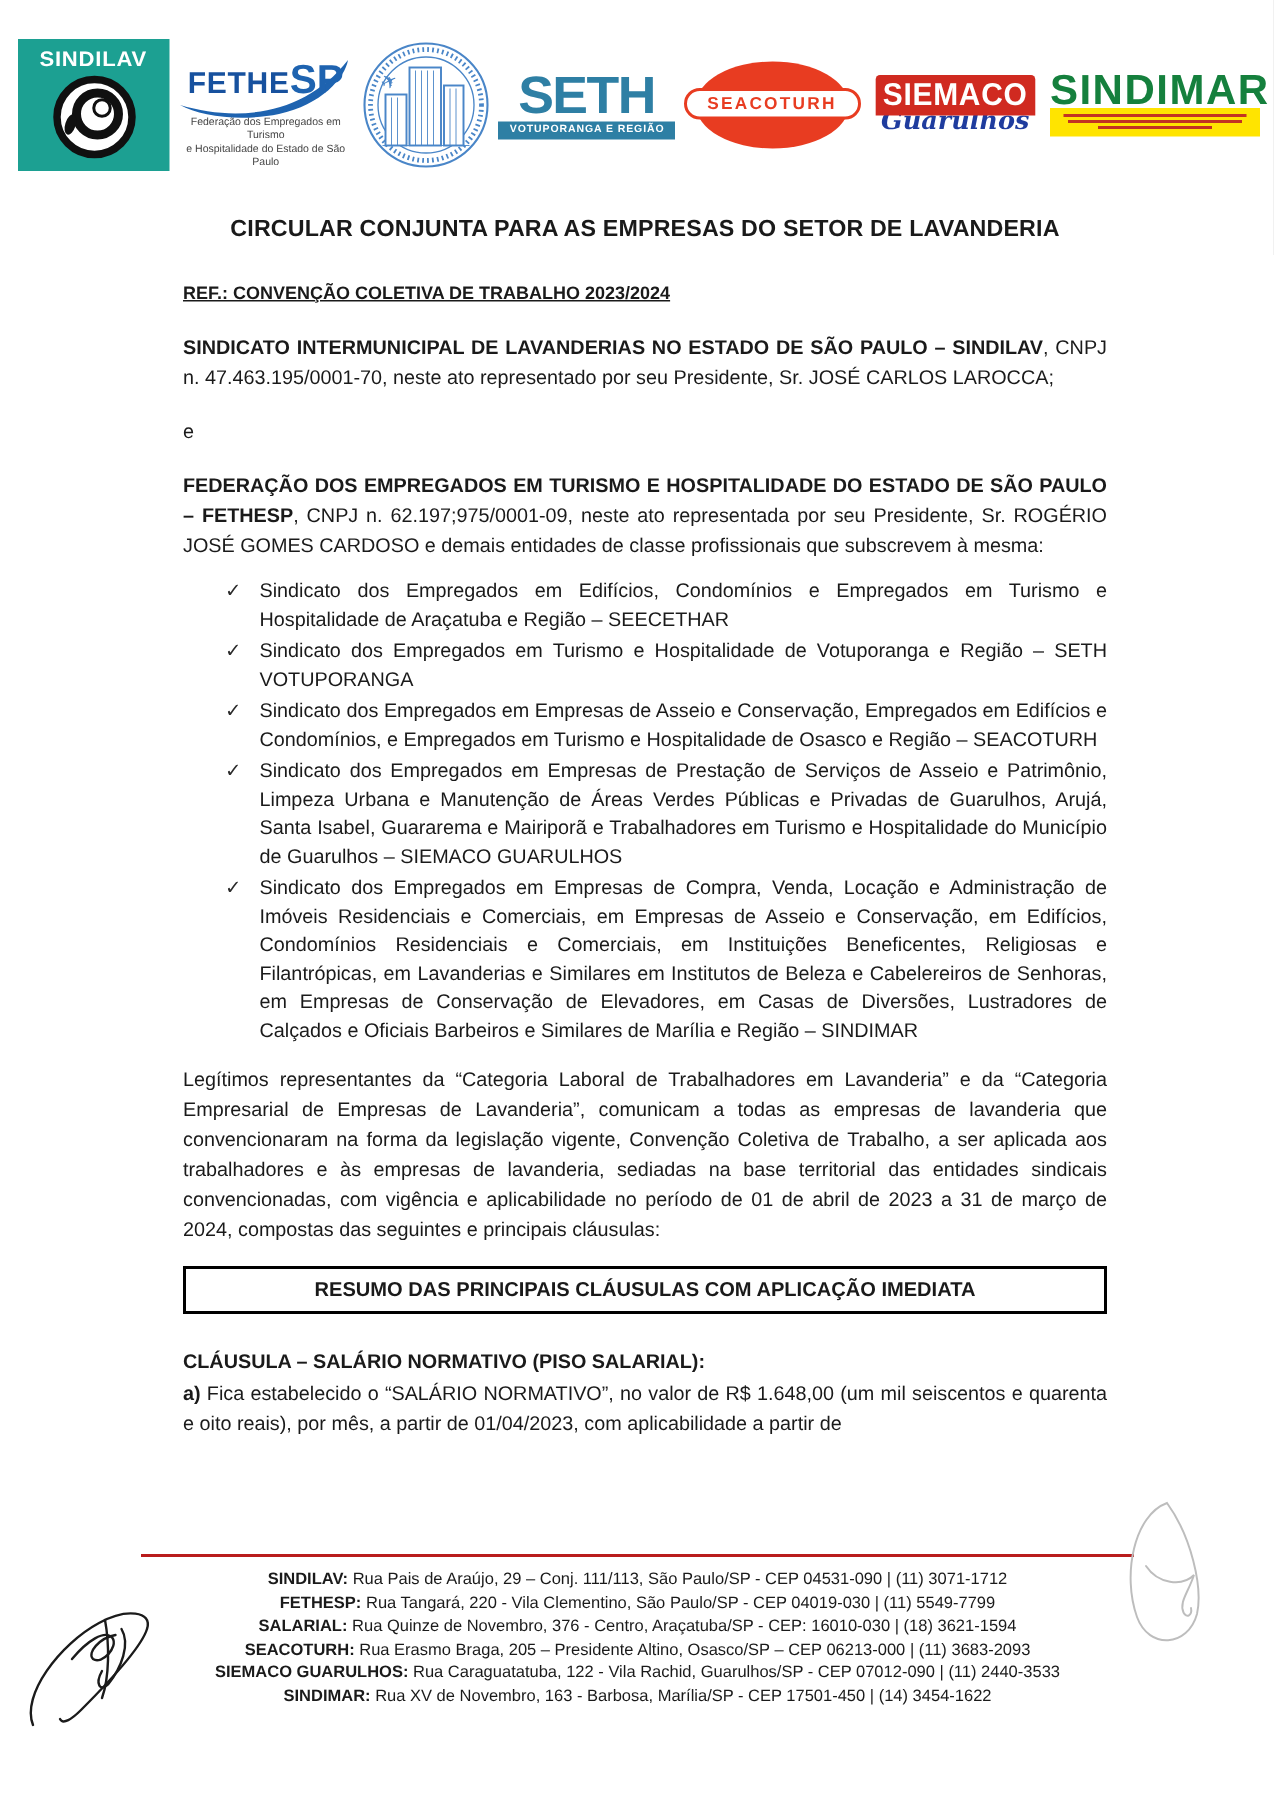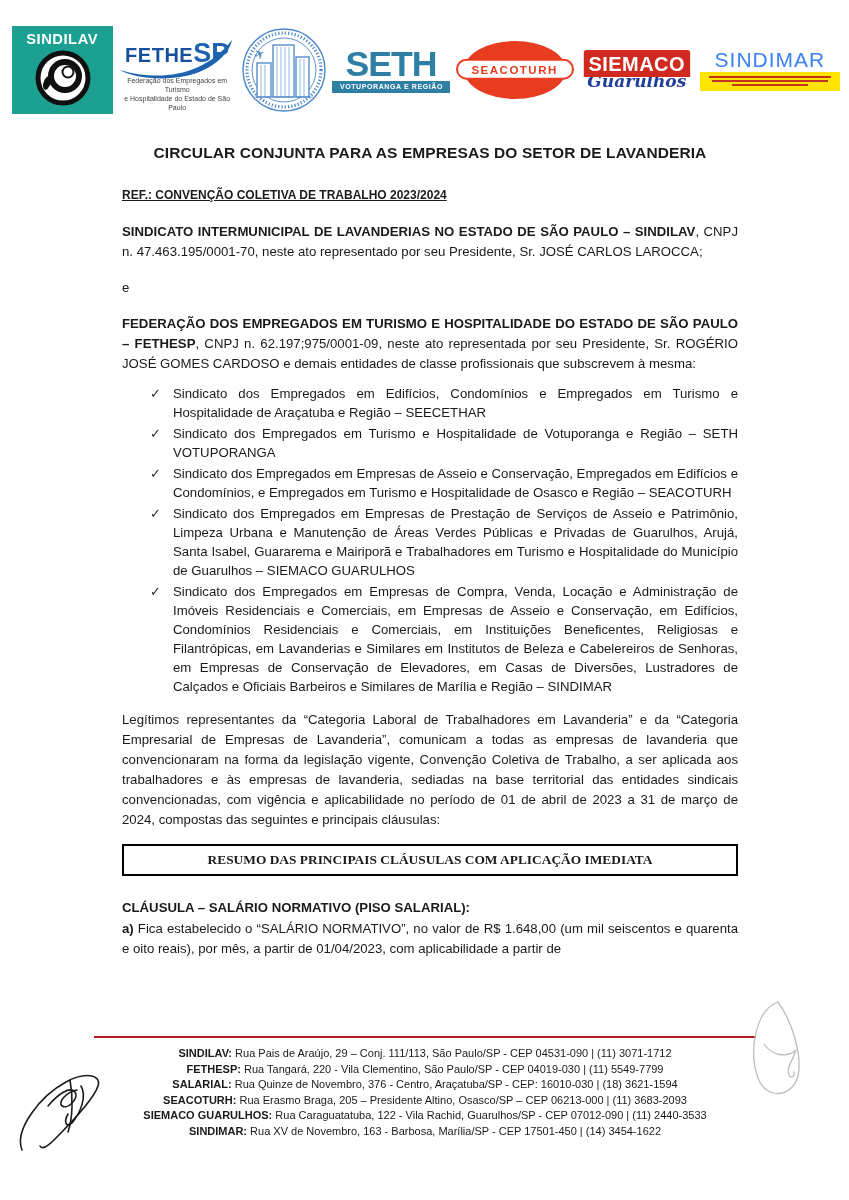--- a/index.html
+++ b/index.html
@@ -46,21 +46,21 @@
     position: absolute; left: 0; right: 0; top: 50%; height: 21px; transform: translateY(-54%);
     background: #fff; border: 2px solid #E83C21; border-radius: 11px;
     display: flex; align-items: center; justify-content: center;
     color: #E83C21; font-weight: bold; font-size: 11.5px; letter-spacing: 1.5px;
   }
   .logo-siemaco { width: 116px; text-align: center; }
   .siemaco-word { display: inline-block; background: #D02A20; color: #fff; font-weight: 800; font-size: 21px; line-height: 24px; padding: 2px 5px 1px; letter-spacing: .5px; border-radius: 3px 3px 0 0; transform: scaleX(0.95); }
   .siemaco-script { margin-top: -6px; color: #1F3C9E; font-family: "DejaVu Serif", serif; font-style: italic; font-weight: bold; font-size: 17px; }
 
   .logo-sindimar { width: 140px; text-align: center; }
-  .sindimar-word { color: #3b82f6; font-weight: 400; font-size: 21px; letter-spacing: 1px; line-height: 22px; }
+  .sindimar-word { color: #15803d; font-weight: 700; font-size: 28px; letter-spacing: 1px; line-height: 22px; }
   .sindimar-band { background: #FFE400; padding: 2px 4px 3px; margin-top: 1px; }
   .sindimar-band .tinyline { height: 2px; background: #C23322; margin: 2px auto; }
   .tl1 { width: 92%; } .tl2 { width: 88%; } .tl3 { width: 58%; }
 
   
   .content {
     position: absolute; left: 122px; top: 142px; width: 616px;
     font-size: 13.2px; line-height: 20px; text-align: justify;
   }
   .doc-title { font-size: 15.5px; font-weight: bold; text-align: center; line-height: 21px; margin-bottom: 22px; letter-spacing: .1px; }
@@ -71,21 +71,21 @@
   .p2 { margin-bottom: 10px; }
 
   .union-list { list-style: none; margin: 0 0 14px 28px; }
   .union-list li { position: relative; padding-left: 23px; line-height: 19px; margin-bottom: 2px; text-align: justify; }
   .union-list .check { position: absolute; left: 0; top: 0; font-size: 13px; color: #2b2b2b; }
 
   .communication { margin-bottom: 14px; }
 
   .summary-box {
     border: 2px solid #000; text-align: center; font-weight: bold;
-    font-size: 13.4px; padding: 4px 6px; margin: 6px 0 22px; font-family: Liberation Serif, serif;
+    font-size: 13.4px; padding: 4px 6px; margin: 6px 0 22px;
   }
   .clause-heading { font-weight: bold; margin-bottom: 1px; text-align: left; }
   .clause-body { margin-bottom: 12px; }
 
   
   .footer {
     position: absolute; left: 94px; top: 1036px; width: 662px;
     border-top: 2px solid #b91c1c; padding-top: 8px;
     text-align: center; font-size: 11px; line-height: 15.5px;
   }

